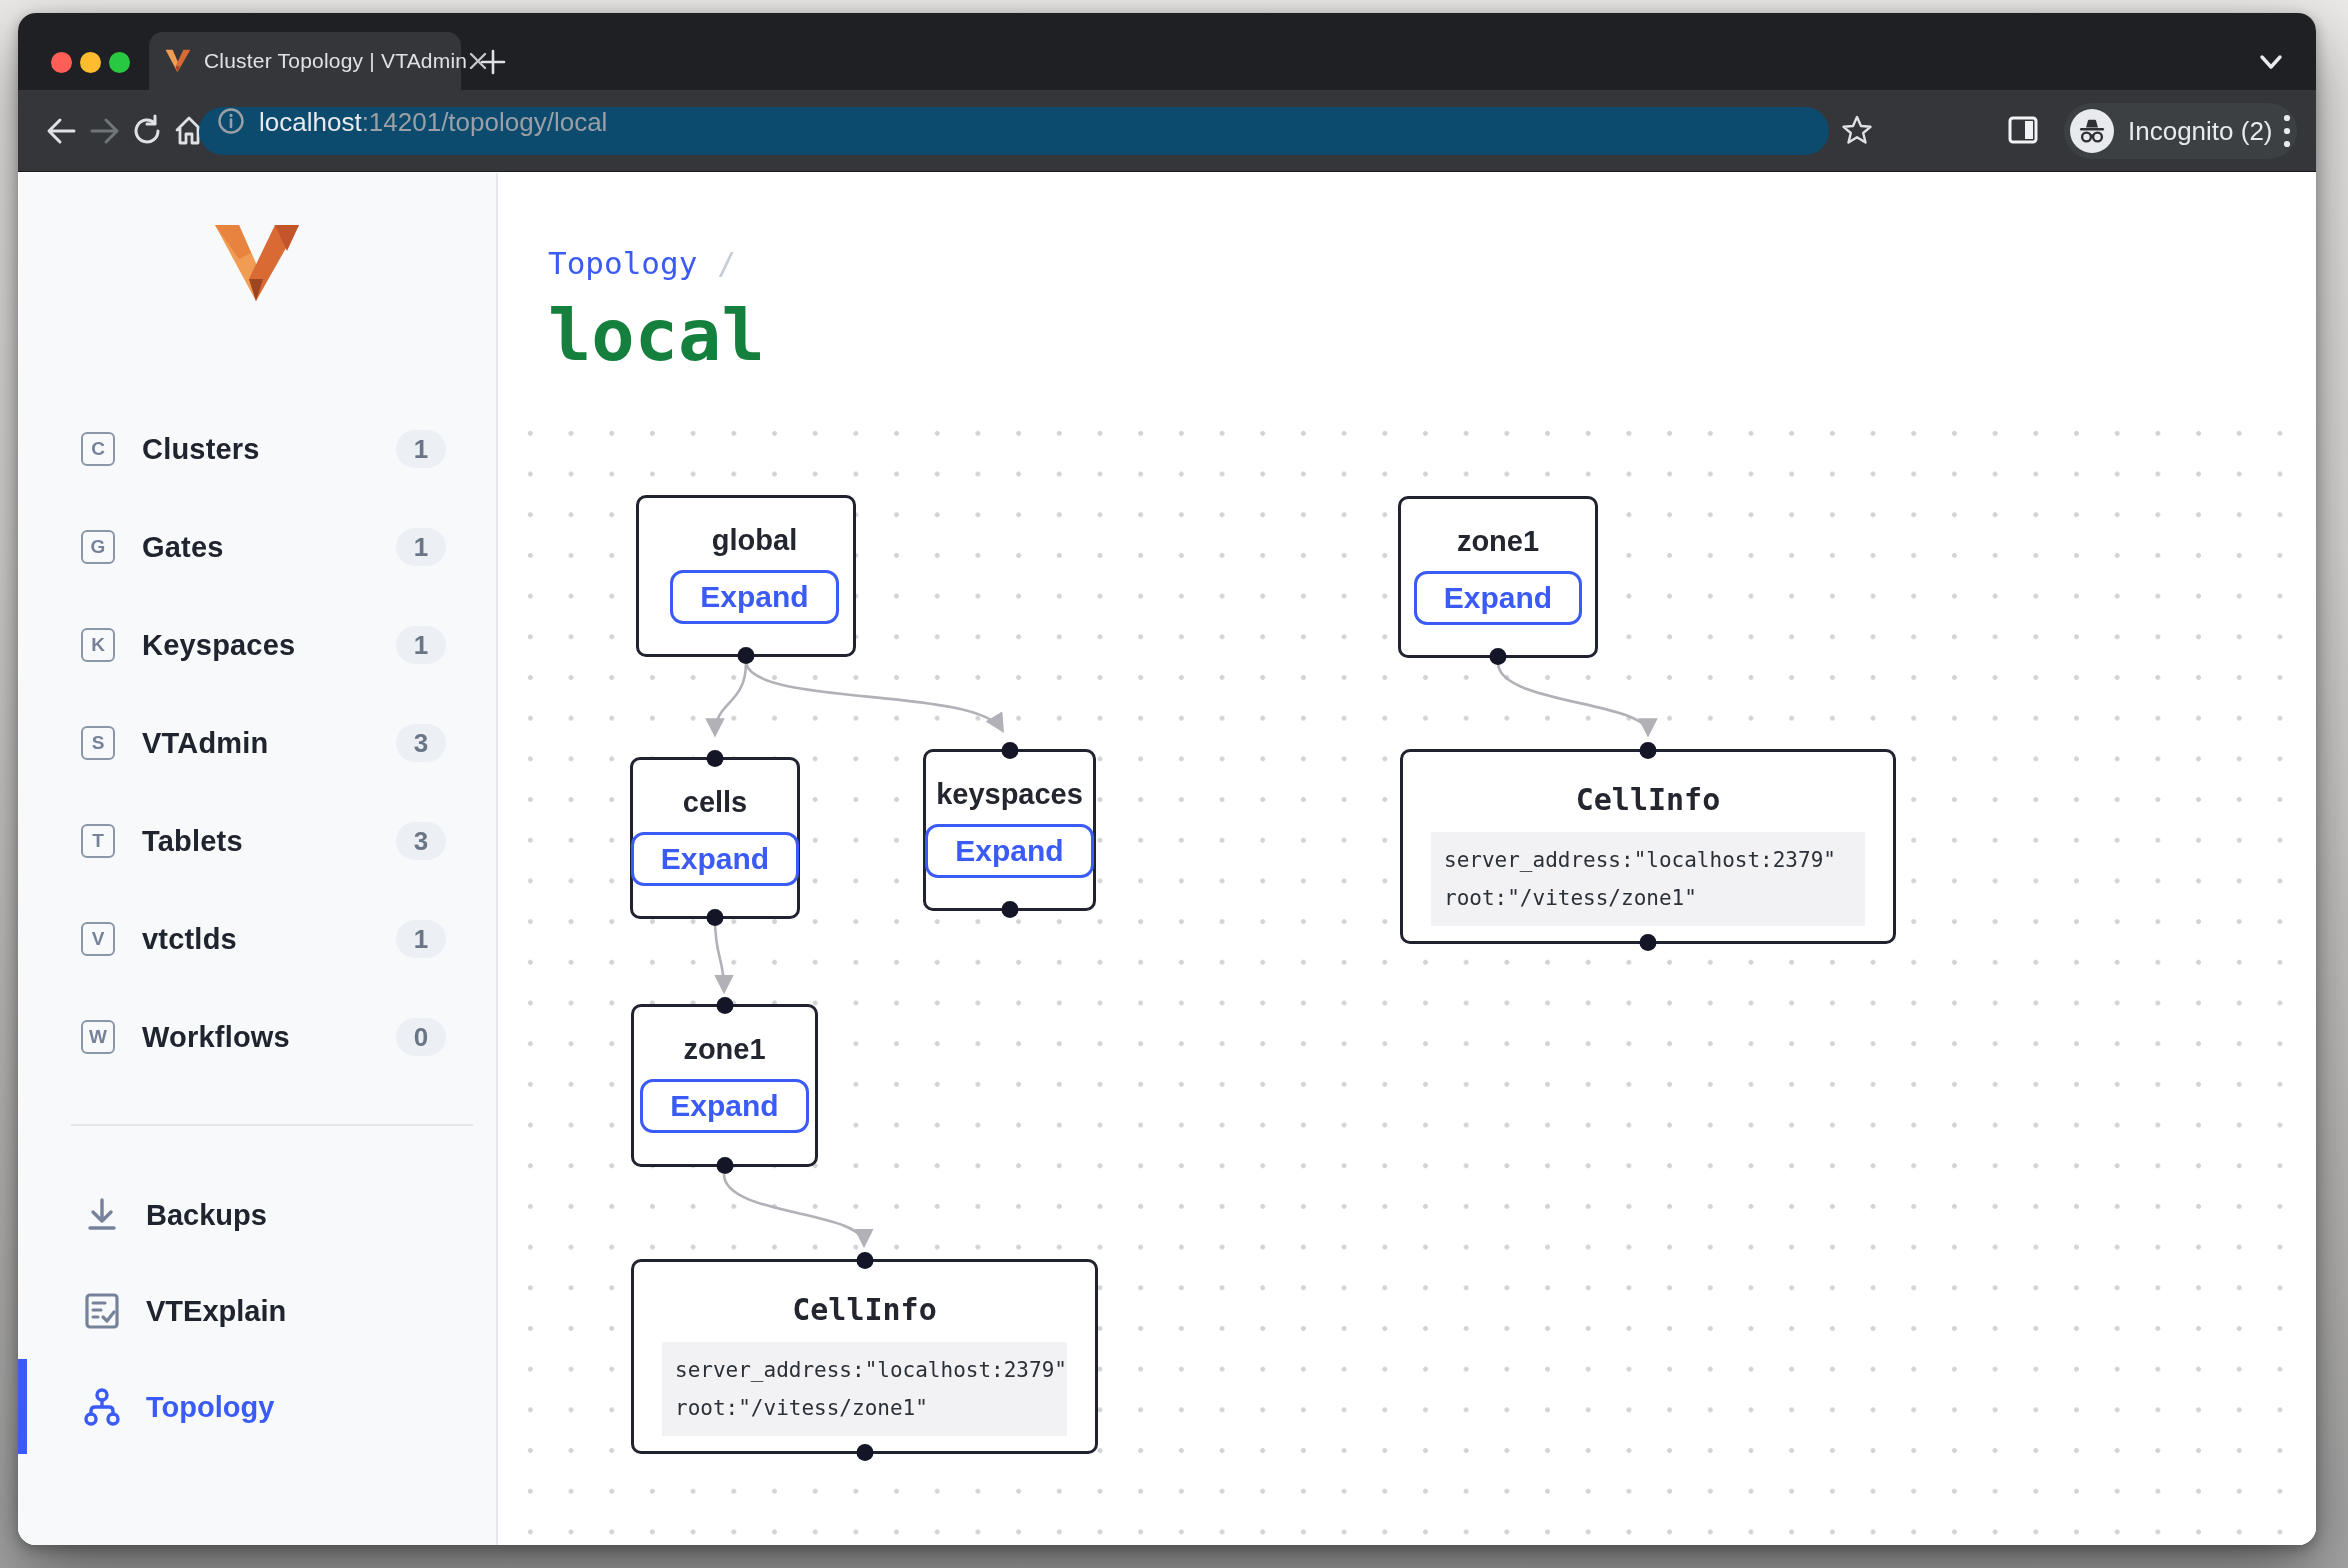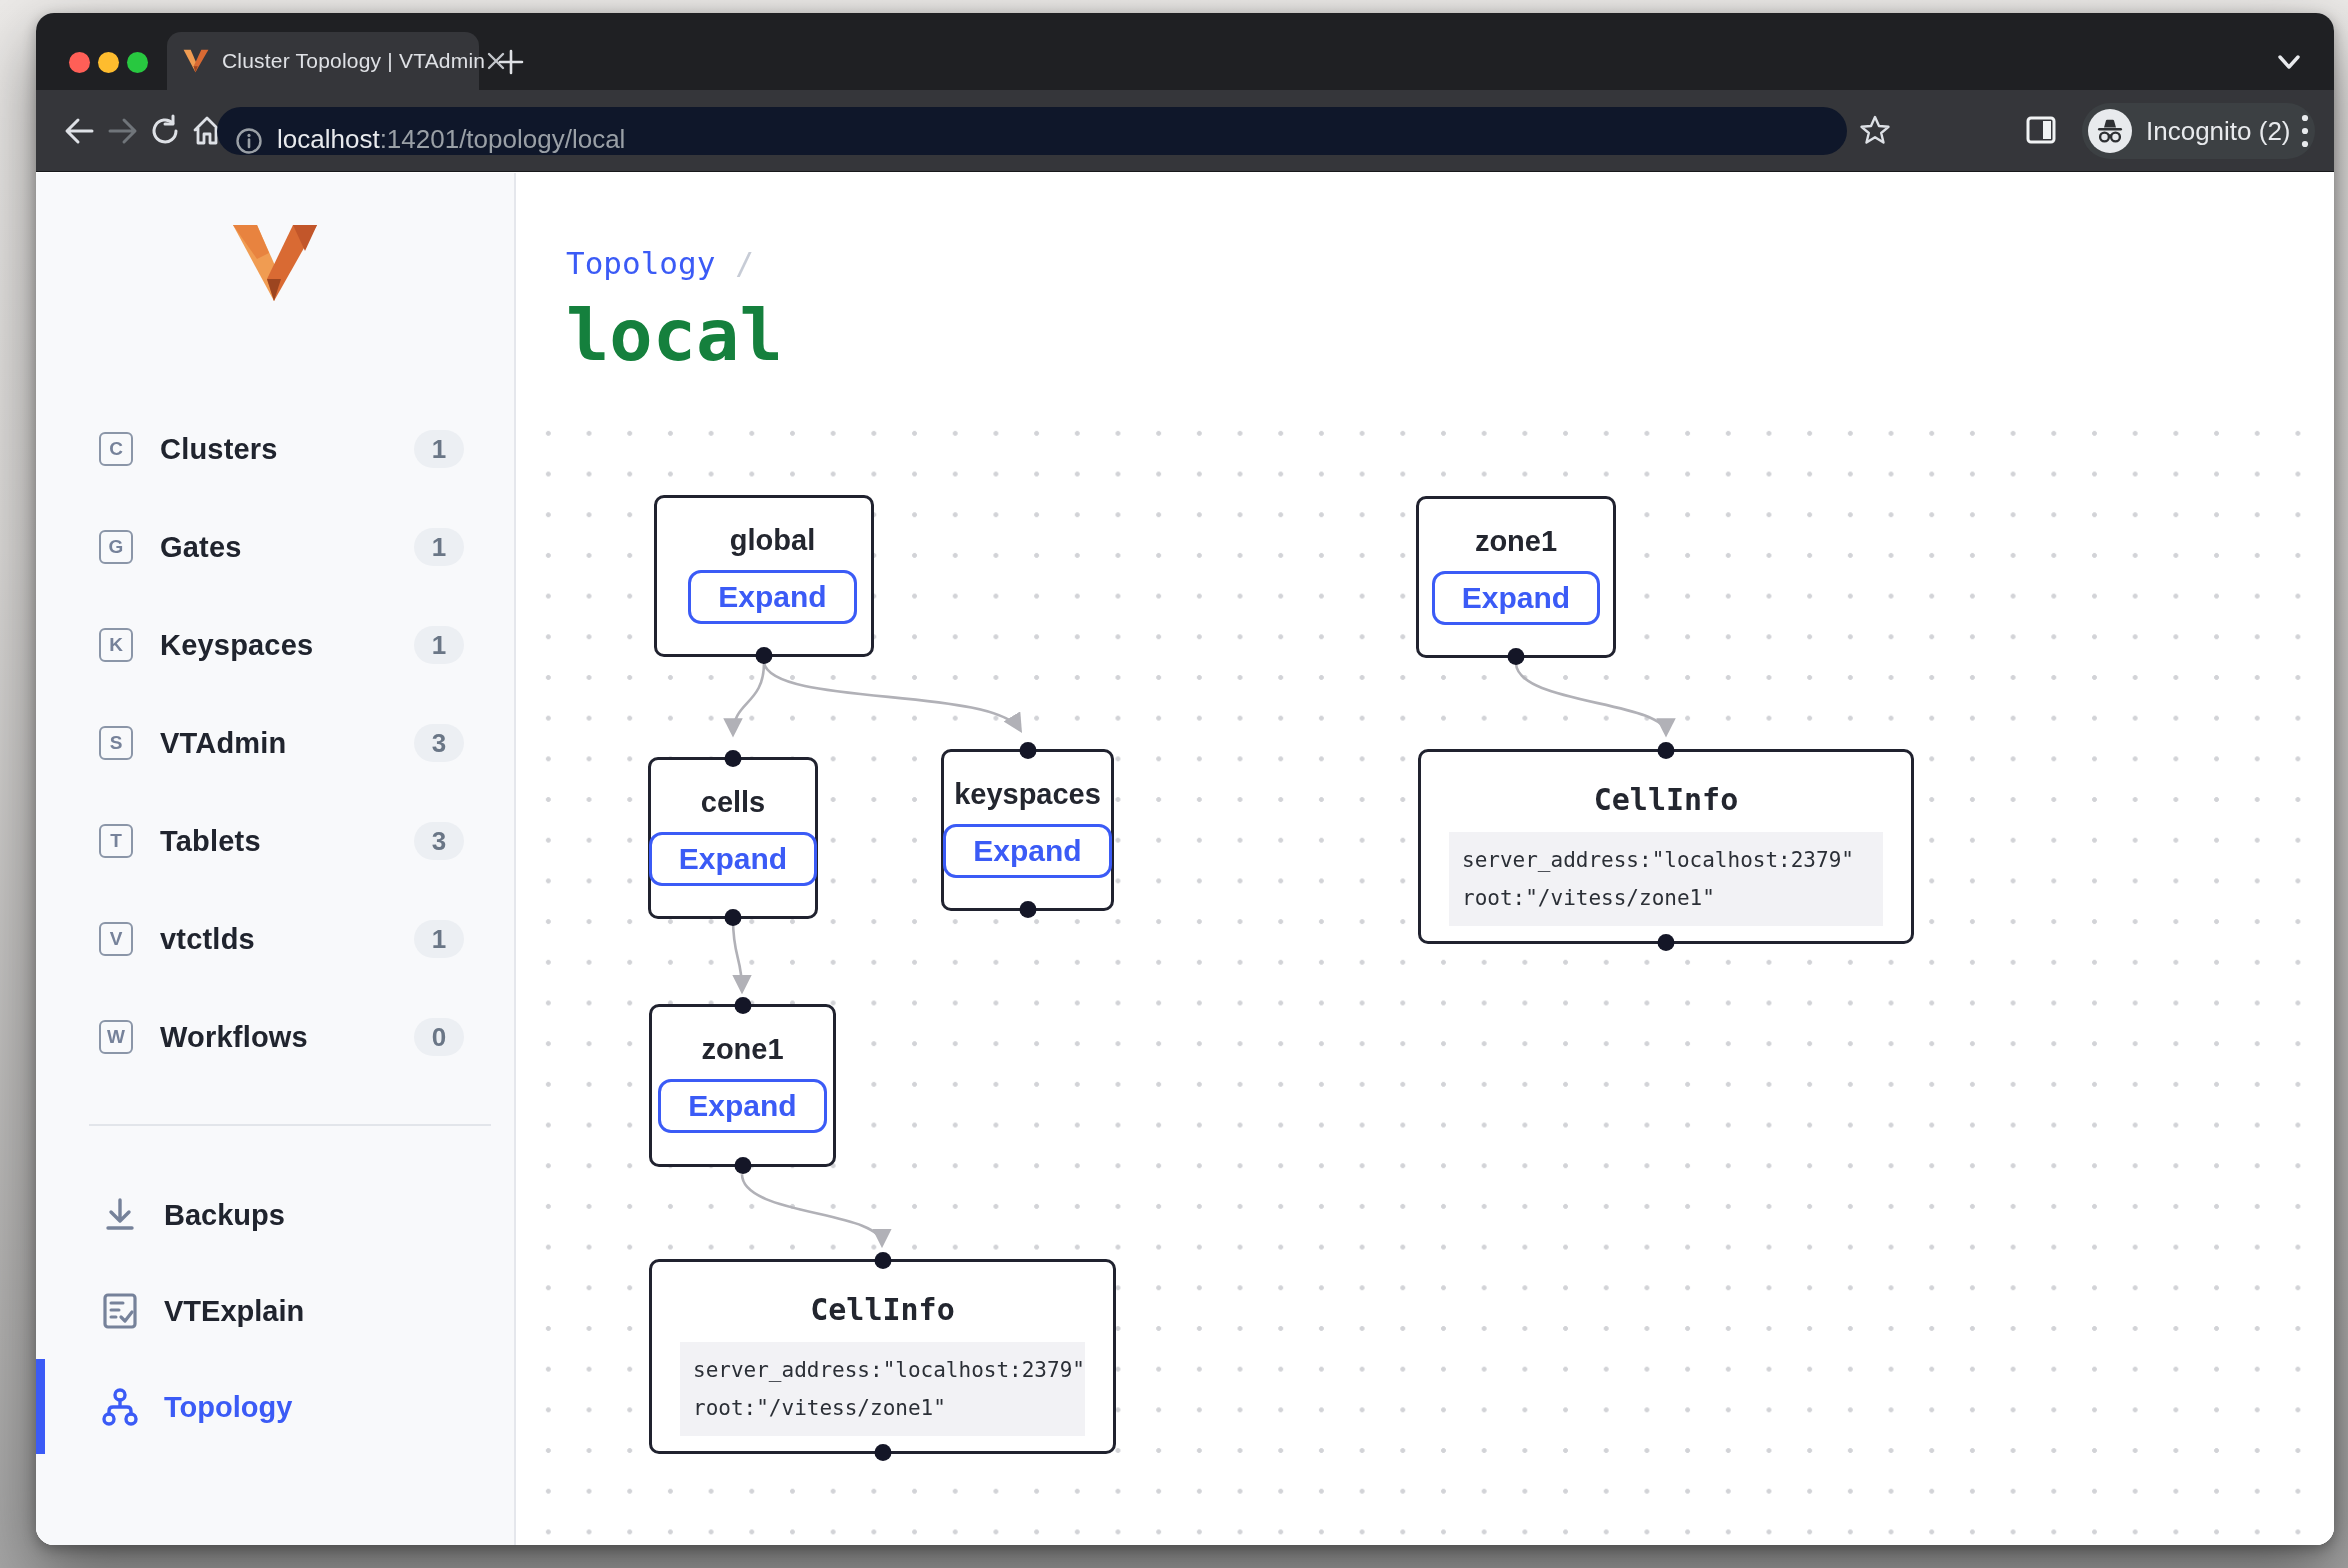--- a/index.html
+++ b/index.html
@@ -3,21 +3,21 @@
 <meta charset="utf-8">
 <style>
   * { margin:0; padding:0; box-sizing:border-box; }
   html,body { width:2348px; height:1568px; overflow:hidden; }
   body {
     font-family:"Liberation Sans", sans-serif;
     background:linear-gradient(180deg,#eceae8 0%,#dddbd9 35%,#b3b2b1 85%,#a6a6a6 100%);
     position:relative;
   }
   .window {
-    position:absolute; left:36px; top:13px; width:2298px; height:1532px;
+    position:absolute; left:18px; top:13px; width:2298px; height:1532px;
     border-radius:18px; overflow:hidden; background:#fff;
     box-shadow:0 28px 70px rgba(0,0,0,.45), 0 4px 14px rgba(0,0,0,.3);
   }
   
   .tabstrip { position:relative; height:77px; background:#1f2023; }
   .traffic { position:absolute; top:39px; width:21px; height:21px; border-radius:50%; }
   .t-red { left:33px; background:#ff5f57; }
   .t-yellow { left:62px; background:#febc2e; }
   .t-green { left:91px; background:#28c840; }
   .tab {
@@ -28,21 +28,21 @@
   .tab-favicon { margin-left:16px; width:26px; height:26px; flex:none; }
   .tab-title { margin-left:13px; font-size:21px; color:#dfe1e5; letter-spacing:.2px; white-space:nowrap; }
   .tab-close { margin-left:auto; margin-right:14px; width:28px; height:28px; display:flex; align-items:center; justify-content:center; border-radius:50%; }
   .newtab-btn { position:absolute; left:458px; top:32px; width:34px; height:34px; display:flex; align-items:center; justify-content:center; border-radius:50%; }
   .tab-chevron { position:absolute; left:2238px; top:36px; width:30px; height:26px; }
   
   .toolbar { position:relative; height:82px; background:#35363a; border-bottom:1px solid #17181a; }
   .nav-ico { position:absolute; top:24px; width:34px; height:34px; }
   .omnibox {
     position:absolute; left:181px; top:17px; width:1630px; height:48px;
-    background:#0f172a; border-radius:24px; display:flex; align-items:flex-end;
+    background:#0c4a6e; border-radius:24px; display:flex; align-items:flex-start;
   }
   .omni-info { margin-left:18px; width:28px; height:28px; flex:none; }
   .url { margin-left:14px; font-size:26px; color:#9aa0a6; white-space:nowrap; }
   .url .host { color:#e8eaed; }
   .star-ico { position:absolute; left:1822px; top:23px; width:34px; height:34px; }
   .panel-ico { position:absolute; left:1988px; top:23px; width:34px; height:34px; }
   .incog-pill {
     position:absolute; left:2046px; top:13px; height:56px; padding-right:24px;
     background:#3c4043; border-radius:28px; display:flex; align-items:center;
   }

